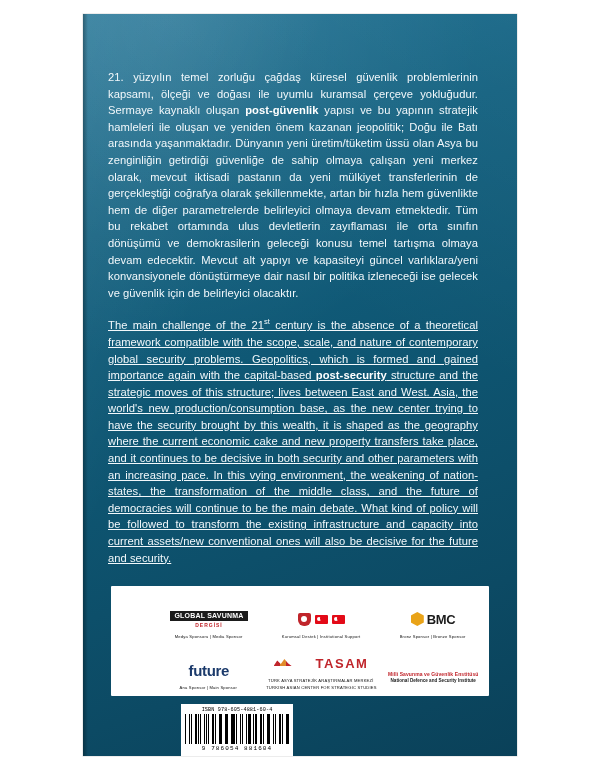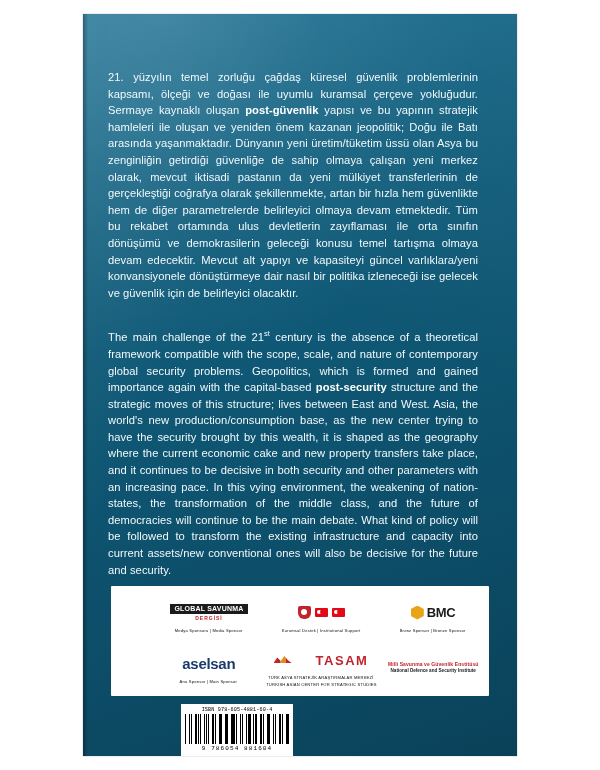--- a/index.html
+++ b/index.html
@@ -56,21 +56,22 @@
   .para {
     text-align: justify;
     text-justify: inter-word;
     font-size: 11.2px;
     line-height: 16.6px;
     letter-spacing: 0.05px;
     margin: 0 0 14px 0;
     color: #f2f8fb;
   }
   .para.en {
-    margin-top: 28px;
+    margin-top: 16px;
+    text-decoration: underline;
   }
   .para b {
     font-weight: 700;
     color: #ffffff;
   }
   .sup {
     font-size: 7.6px;
     vertical-align: super;
     line-height: 0;
   }
@@ -84,21 +85,21 @@
     background: #ffffff;
     border-radius: 1px;
     display: flex;
     flex-direction: column;
     justify-content: space-between;
     padding: 7px 0 6px 0;
     box-sizing: border-box;
   }
   .sponsor-row {
     display: flex;
-    align-items: center;
+    align-items: flex-end;
     justify-content: space-around;
     height: 46px;
     margin-left: 42px;
   }
   .sponsor {
     width: 118px;
     text-align: center;
     display: flex;
     flex-direction: column;
     align-items: center;
@@ -328,21 +329,21 @@
               <span class="txt">BMC</span>
             </span>
           </div>
           <div class="sponsor-cap">Bronz Sponsor | Bronze Sponsor</div>
         </div>
       </div>
 
       <div class="sponsor-row">
         <div class="sponsor">
           <div class="sponsor-logo">
-            <span class="lg-aselsan">aselsan</span>
+            <span class="lg-aselsan">future</span>
           </div>
           <div class="sponsor-cap">Ana Sponsor | Main Sponsor</div>
         </div>
 
         <div class="sponsor">
           <div class="sponsor-logo">
             <span class="lg-tasam">
               <span class="mark"></span>
               <span class="word">TASAM</span>
             </span>

